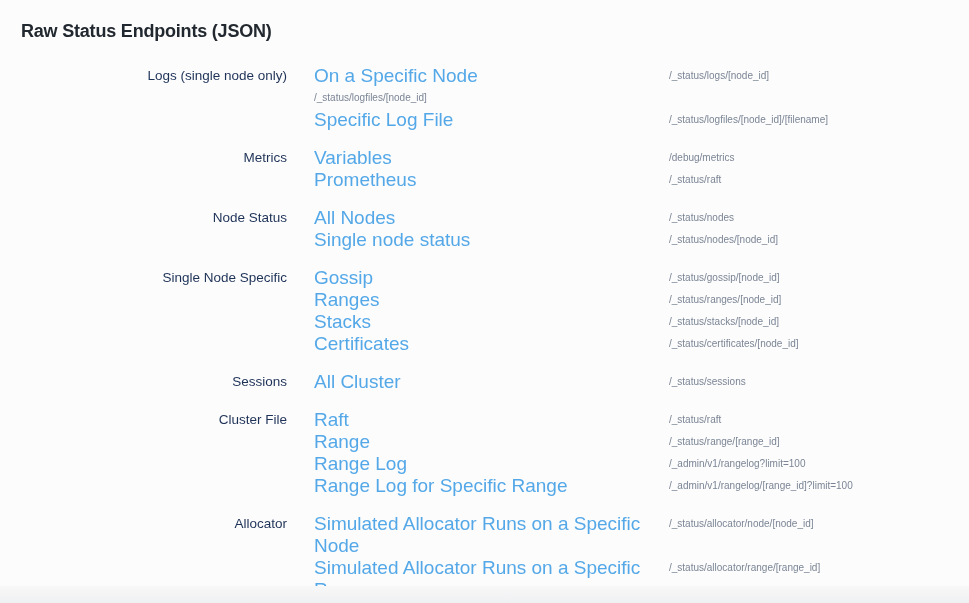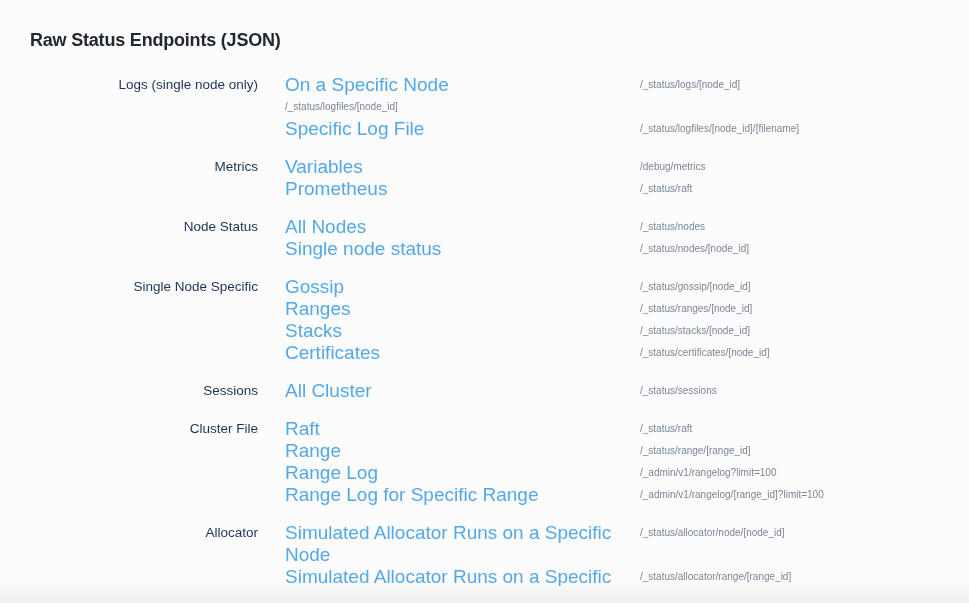--- a/index.html
+++ b/index.html
@@ -7,32 +7,33 @@
   body {
     width: 969px;
     height: 603px;
     position: relative;
     overflow: hidden;
     background: #fcfcfc;
     font-family: "Liberation Sans", sans-serif;
     -webkit-font-smoothing: antialiased;
   }
   .page-title {
-    margin: 16px;
+    margin: 7px;
     padding: 14px 0 0 14px;
     font-size: 18px;
     font-weight: 700;
     letter-spacing: -0.2px;
     color: #22282f;
   }
   .groups {
     margin-top: 23px;
     display: flex;
     flex-direction: column;
     gap: 16px;
+    padding-left: 29px;
   }
   .group { display: flex; align-items: flex-start; }
   .category {
     width: 258px;
     flex-shrink: 0;
     text-align: right;
     font-size: 13.5px;
     color: #1e3258;
     line-height: 22px;
   }

